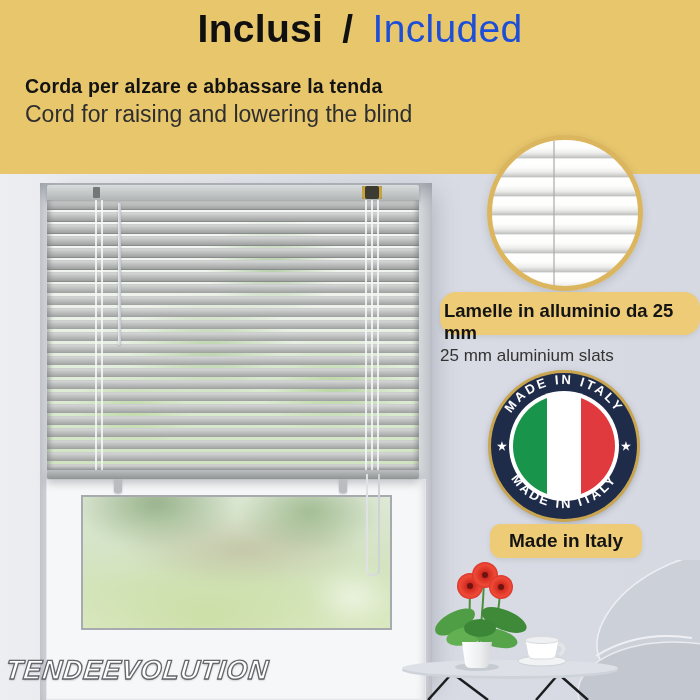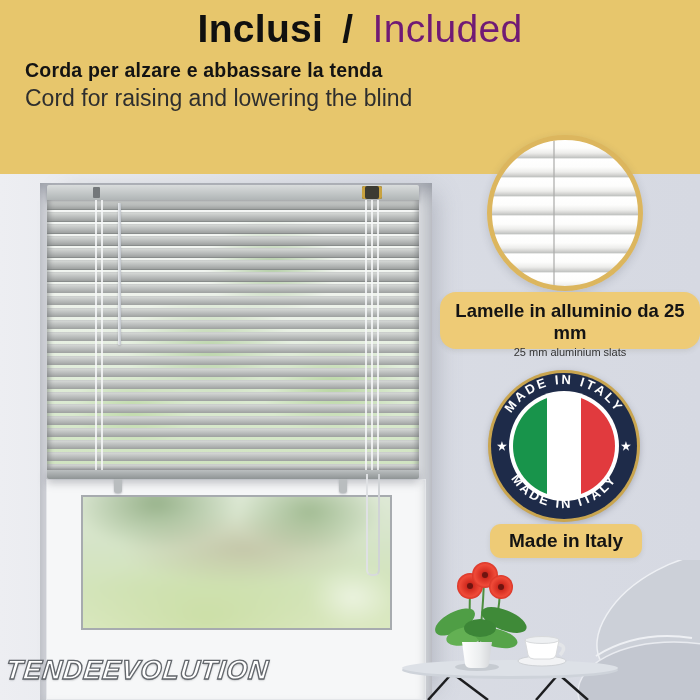--- a/index.html
+++ b/index.html
@@ -14,23 +14,23 @@
     position:absolute;left:0;top:0;width:700px;height:174px;
     background:var(--band_gold,#e7c66c);
   }
   .band h1{
     margin:0;padding-top:7px;text-align:center;
     font-size:39px;line-height:1.12;color:#101010;letter-spacing:.3px;
     transform:translateX(10px);
   }
   .band h1 .t-bold{font-weight:700;}
   .band h1 .t-sep{font-weight:700;margin:0 8px;}
-  .band h1 .t-light{font-weight:400;color:#701a75;}
+  .band h1 .t-light{font-weight:400;color:#1d4ed8;}
   .feat{margin:0 0 0 25px;}
-  .feat .it{margin:8px 0 3px;font-size:19.5px;font-weight:700;color:#131313;letter-spacing:.2px;}
+  .feat .it{margin:24px 0 3px;font-size:19.5px;font-weight:700;color:#131313;letter-spacing:.2px;}
   .feat .en{margin:0;font-size:23px;color:#2e2e2e;}
 
   
   .photo{position:absolute;left:0;top:174px;width:700px;height:526px;overflow:hidden;}
   .wall{position:absolute;inset:0;
     background:linear-gradient(to right,#edeef2 0%,#e3e5ea 30%,#d9dce4 55%,#d6d9e2 100%);}
   .recess{
     position:absolute;left:40px;top:9px;width:392px;height:517px;
     background:#dcdee2;
     box-shadow:inset 0 16px 20px -8px rgba(95,100,112,.45),
@@ -130,26 +130,26 @@
       #ffffff 0px,#fdfdfc 8px,#ededeb 13px,#d3d3d1 16px,#c3c5c3 17.5px,#fafaf9 19px);
     box-shadow:0 3px 8px rgba(60,65,80,.18);
   }
   .inset::after{
     content:"";position:absolute;left:42%;top:0;bottom:0;width:2px;
     background:rgba(170,170,168,.6);
   }
 
   
   .slat-badge{
-    position:absolute;left:440px;top:292px;width:260px;height:57px;
+    position:absolute;left:440px;top:292px;width:260px;height:43px;
     background:var(--badge_yellow,#eecb76);border-radius:16px;
-    text-align:center;box-shadow:0 2px 5px rgba(80,80,60,.12);
+    text-align:left;box-shadow:0 2px 5px rgba(80,80,60,.12);
   }
   .slat-badge .bt{margin:8px 4px 2px;font-size:18.5px;font-weight:800;color:#141414;}
-  .slat-badge .bs{margin:0;font-size:11px;color:#333;}
+  .slat-badge .bs{margin:0;font-size:17px;color:#333;}
   .made-badge{
     position:absolute;left:490px;top:524px;width:152px;height:34px;
     background:var(--badge_yellow,#eecb76);border-radius:11px;
     text-align:center;line-height:34px;font-size:19px;font-weight:800;color:#131313;
     box-shadow:0 2px 5px rgba(80,80,60,.12);
   }
 
   
   .seal{position:absolute;left:488px;top:370px;filter:drop-shadow(0 2px 3px rgba(40,45,60,.25));}
   .seal .rim{fill:var(--seal_gold_rim,#c9a54f);}

